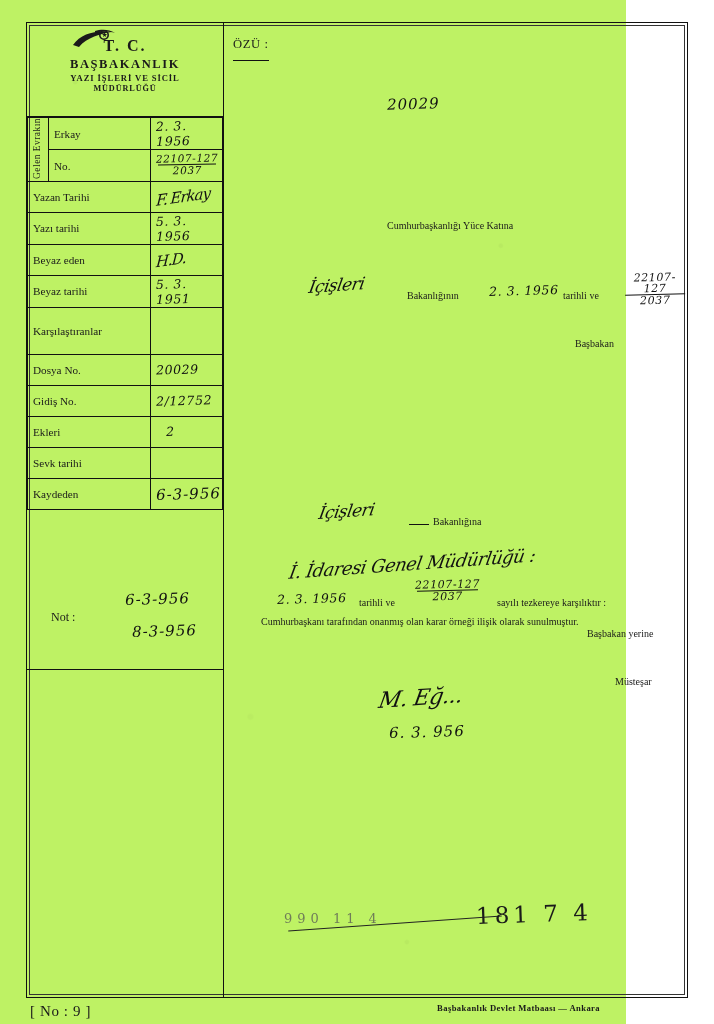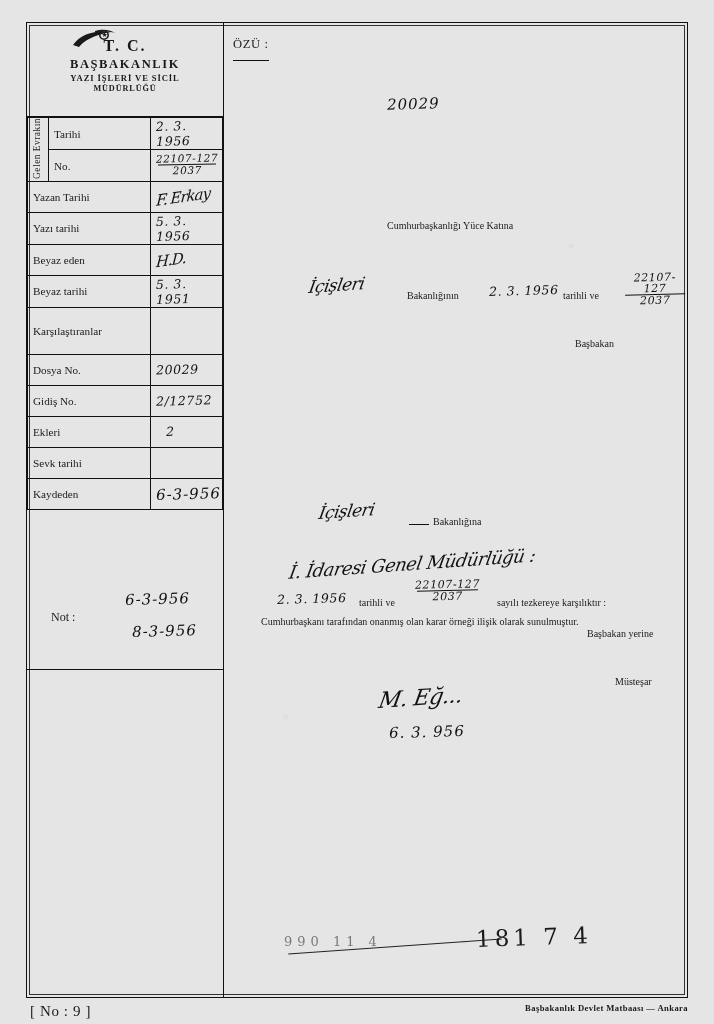--- a/index.html
+++ b/index.html
@@ -12,22 +12,22 @@
     height: 1024px;
     font-family: "Liberation Serif", serif;
     color: #1a1a1a;
     position: relative;
     overflow: hidden;
   }
   
   .page {
     position: absolute;
     left: 0; top: 0;
-    width: 714px; height: 1024px;
-    background: #e5e5e5;
+    width: 626px; height: 1024px;
+    background: #bef264;
   }
   .noise {
     position: absolute;
     left: 0; top: 0; right: 0; bottom: 0;
     background:
       radial-gradient(circle at 12% 8%, rgba(0,0,0,0.035) 0 2px, transparent 3px),
       radial-gradient(circle at 80% 24%, rgba(0,0,0,0.03) 0 1.5px, transparent 3px),
       radial-gradient(circle at 40% 70%, rgba(0,0,0,0.025) 0 2px, transparent 4px),
       radial-gradient(circle at 65% 92%, rgba(0,0,0,0.03) 0 1.5px, transparent 3px);
     pointer-events: none;
@@ -206,21 +206,21 @@
     font-size: 17px;
     transform: rotate(-4deg) skewX(-14deg);
     display: inline-block;
     letter-spacing: -0.5px;
     color: #111;
   }
   .ul-dash { border-bottom: 1px solid #111; display: inline-block; min-width: 34px; }
   
   .bottom-marks {
     position: absolute;
-    left: 280px; top: 918px;
+    left: 280px; top: 895px;
     width: 330px; height: 54px;
   }
   .slash {
     position: absolute;
     left: 8px; top: 28px;
     width: 214px; height: 0;
     border-top: 1.4px solid #222;
     transform: rotate(-4deg);
   }
   .bm-num {
@@ -277,21 +277,21 @@
       <div class="h3">YAZI İŞLERİ VE SİCİL</div>
       <div class="h4">MÜDÜRLÜĞÜ</div>
     </div>
 
     <table class="stamp-table">
       <tbody>
           <tr>
         <td class="rot" rowspan="2">
           <span class="rotated">Gelen Evrakın</span>
         </td>
-        <td class="lbl">Tarihi</td>
+        <td class="lbl">Erkay</td>
         <td class="val">
           <span class="hw">2. 3. 1956</span>
         </td>
       </tr>
       <tr>
         <td class="lbl">No.</td>
         <td class="val">
           <span class="hw frac">
             <span class="num">22107-127</span>
             <span class="bar"></span>

